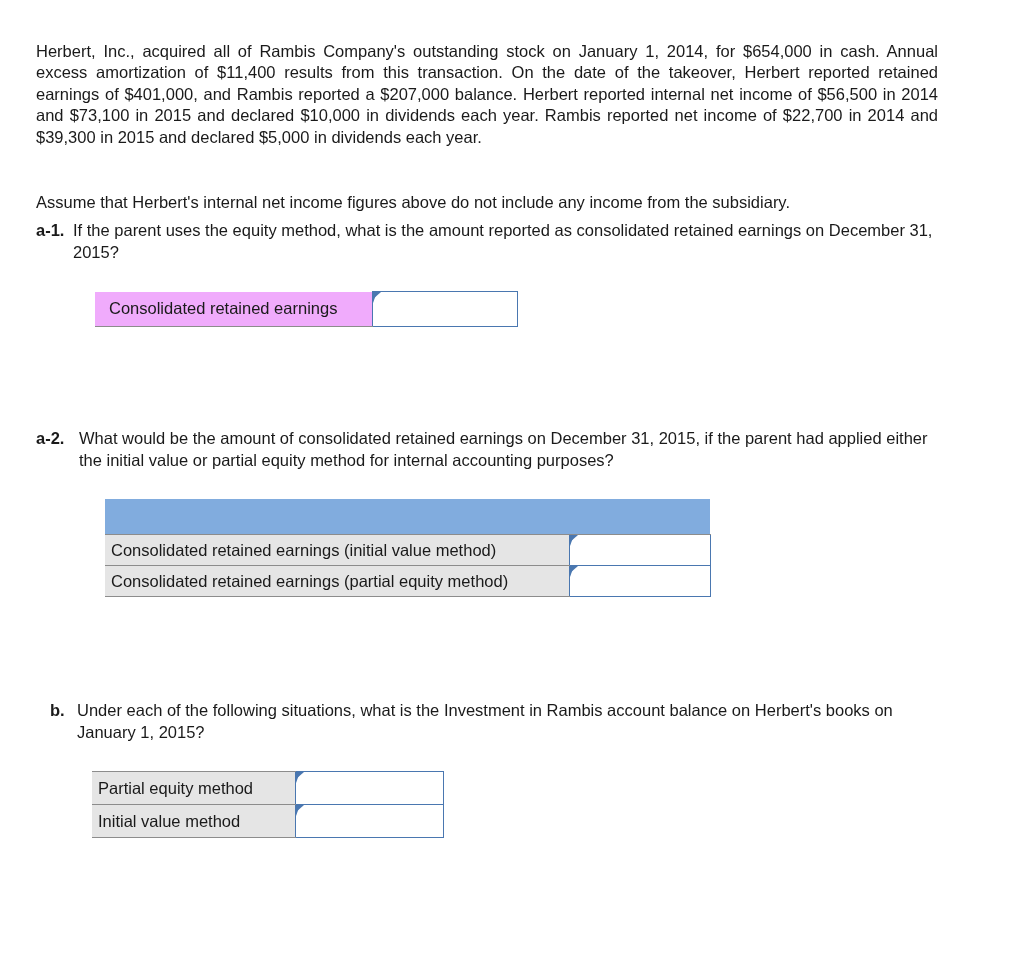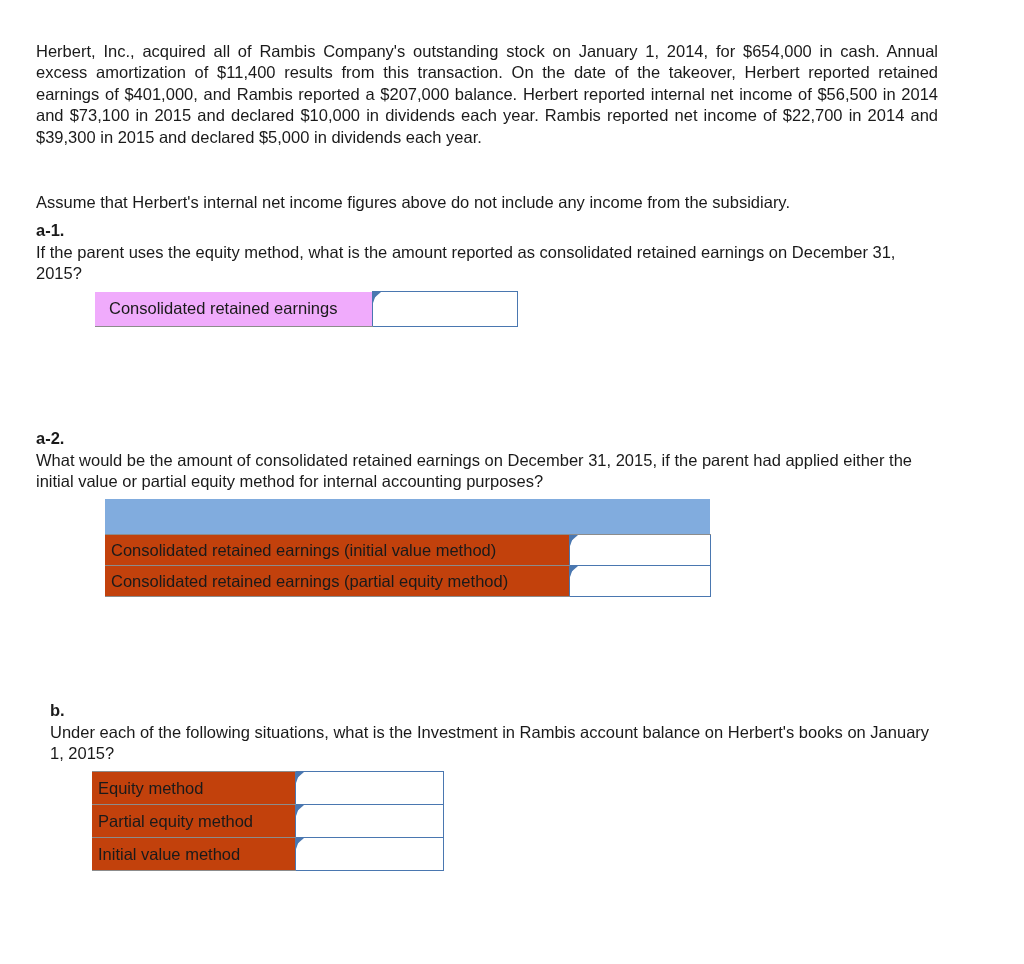--- a/index.html
+++ b/index.html
@@ -43,21 +43,20 @@
     line-height: 21.5px;
     margin-top: 16px;
   }
 
   .question {
     position: absolute;
     display: flex;
     align-items: flex-start;
     font-size: 16.5px;
     line-height: 21.5px;
-    flex-direction: column;
   }
   .question .qlabel {
     font-weight: bold;
     flex: 0 0 auto;
     white-space: nowrap;
   }
   .question .qtext {
     flex: 1 1 auto;
   }
 
@@ -77,21 +76,21 @@
 
   .blue-cell {
     background: #f0abfc;
     color: #1a1a1a;
     padding: 0 14px;
     vertical-align: middle;
     box-sizing: border-box;
   }
 
   .label-cell {
-    background: #c2410c;
+    background: #e5e5e5;
     color: #1a1a1a;
     padding: 0 6px 0 6px;
     vertical-align: middle;
     box-sizing: border-box;
     border-top: 1px solid #8c8c8c;
     border-bottom: 1px solid #8c8c8c;
     white-space: nowrap;
   }
 
   .input-cell {
@@ -232,27 +231,20 @@
   </table>
 
   <div class="question" id="q-b">
     <span class="qlabel">b.</span>
     <span class="qtext">Under each of the following situations, what is the Investment in Rambis account balance on Herbert's books on January 1, 2015?</span>
   </div>
 
   <table class="ans-table" id="table-b">
     <tbody>
       <tr>
-        <td class="label-cell">Equity method</td>
-        <td class="input-cell">
-          <span class="marker"></span>
-          <input class="cell-input" type="text" value="" style="">
-        </td>
-      </tr>
-      <tr>
         <td class="label-cell">Partial equity method</td>
         <td class="input-cell">
           <span class="marker"></span>
           <input class="cell-input" type="text" value="" style="">
         </td>
       </tr>
       <tr>
         <td class="label-cell">Initial value method</td>
         <td class="input-cell">
           <span class="marker"></span>

